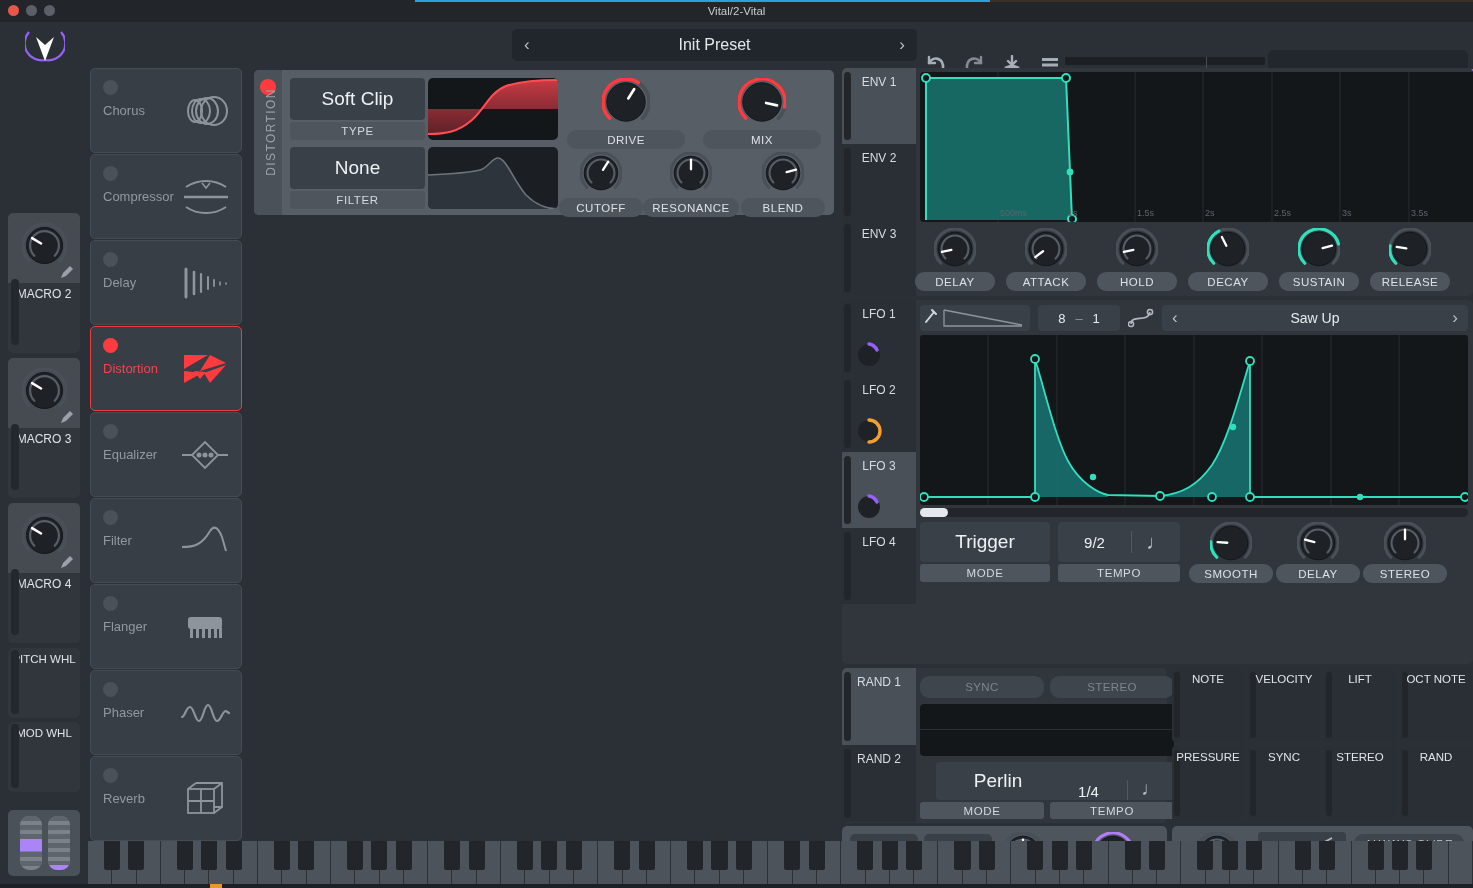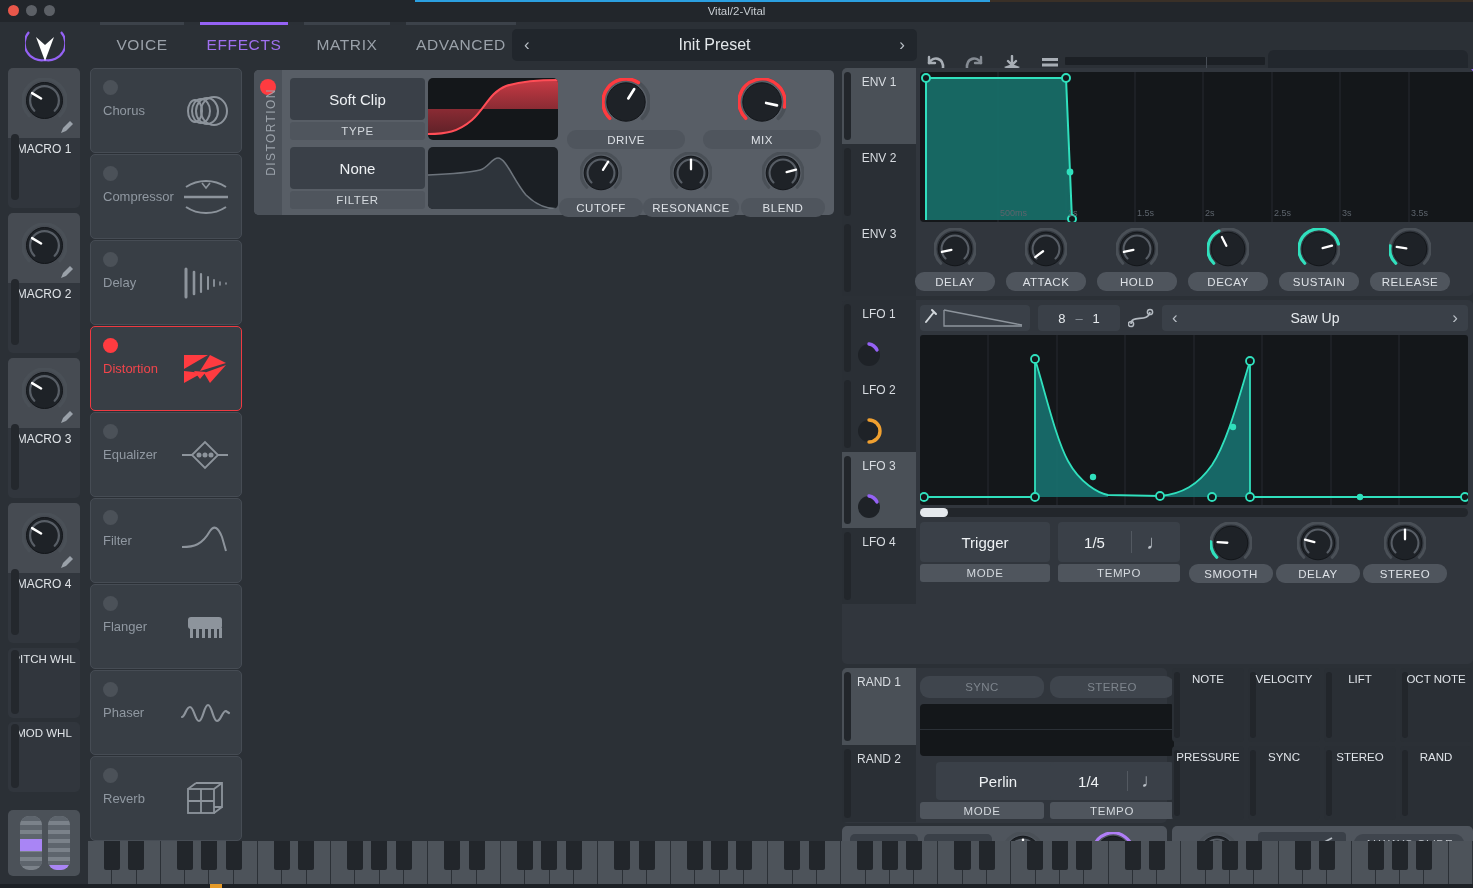--- a/index.html
+++ b/index.html
@@ -88,21 +88,21 @@
 
   
   .distmod { position:absolute; left:254px; top:70px; width:580px; height:145px;
     background:#585e66; border-radius:5px; }
   .dist-vtab { position:absolute; left:0; top:0; width:28px; height:145px; background:#4b5159; border-radius:5px 0 0 5px; }
   .dist-vlabel { position:absolute; left:-38px; top:55px; width:110px; text-align:center;
     transform:rotate(-90deg); font-size:12px; letter-spacing:1.4px; color:#9ba2aa; }
   .dist-en { position:absolute; left:6px; top:9px; width:16px; height:16px; border-radius:50%; background:#ff3b40; }
 
   .dd { position:absolute; background:#3a4048; border-radius:4px; display:flex; align-items:center; justify-content:center;
-        font-size:15px; color:#eef1f4; cursor:pointer; }
+        font-size:19px; color:#eef1f4; cursor:pointer; }
   .ddlabel { position:absolute; background:#4f555d; border-radius:3px; display:flex; align-items:center; justify-content:center;
         font-size:11.5px; letter-spacing:.6px; color:#d4d9de; }
   .graphbox { position:absolute; background:#14171a; border-radius:5px; overflow:hidden; }
 
   .knobwrap { position:absolute; }
   .knoblabel { position:absolute; background:#4f555d; border-radius:9px; display:flex; align-items:center; justify-content:center;
         font-size:11.5px; letter-spacing:.5px; color:#dde1e6; white-space:nowrap; }
 
   
   .rightcol { position:absolute; left:840px; top:68px; width:633px; height:752px; }
@@ -164,38 +164,20 @@
     </div>
     <div class="tb-title">Vital/2-Vital</div>
   </div>
 
   <div class="header">
     <svg class="logo" viewBox="0 0 40 36">
       <path d="M4 4 A17 17 0 0 0 20 32 A17 17 0 0 0 36 4" fill="none" stroke="#9562f5" stroke-width="2.2"></path>
       <path d="M11 9 L20 33 L29 9 L20 17 Z" fill="#ffffff"></path>
     </svg>
 
-    <div class="nav">
-      <div class="navitem" style="width:100px">
-        <div class="navunderline"></div>
-        <span>VOICE</span>
-      </div>
-      <div class="navitem active" style="width:104px">
-        <div class="navunderline"></div>
-        <span>EFFECTS</span>
-      </div>
-      <div class="navitem" style="width:102px">
-        <div class="navunderline"></div>
-        <span>MATRIX</span>
-      </div>
-      <div class="navitem" style="width:126px">
-        <div class="navunderline"></div>
-        <span>ADVANCED</span>
-      </div>
-    </div>
 
     <div class="presetbar">
       <span class="chev">‹</span>
       <span class="preset-name">Init Preset</span>
       <span class="chev">›</span>
     </div>
 
     <div class="hdr-icons">
       <svg class="hicon" width="22" height="20" viewBox="0 0 22 20">
         <path d="M4 8 L4 2 M4 8 L10 8" fill="none" stroke="#a8aeb5" stroke-width="2.4" stroke-linecap="round"></path>
@@ -238,37 +220,20 @@
         </div>
       <div class="playhead"></div>
     </div>
 
     <div class="oscope">
       <div class="oscope-line"></div>
     </div>
   </div>
 
   <div class="macrocol" id="macro-col">
-      <div class="macroslot" style="top: 0px; height: 140px;">
-        <div class="macro-knobbg"></div>
-        <div class="knobwrap" style="left: 14px; top: 10px;">
-          <svg class="knob-svg" width="45" height="45" viewBox="0 0 45 45">
-    <path d="M7.226493526370572 37.773506473629425 A21.599999999999998 21.599999999999998 0 1 1 37.773506473629425 37.773506473629425" fill="none" stroke="#4a5057" stroke-width="3.375" stroke-linecap="round"></path>
-
-    <circle cx="22.5" cy="22.5" r="18" fill="#1e2227" stroke="#13161a" stroke-width="1"></circle>
-    <path d="M12.317662350913713 32.682337649086286 A14.4 14.4 0 1 1 32.682337649086286 32.682337649086286" fill="none" stroke="#585e66" stroke-width="2.25" stroke-linecap="round"></path>
-    <line x1="19.091461573064382" y1="20.48419599362853" x2="10.105314811143213" y2="15.169803613194652" stroke="#ffffff" stroke-width="2.475" stroke-linecap="round"></line>
-  </svg>
-        </div>
-        <svg viewBox="0 0 17 17" class="pencil" style="right: 5px; bottom: 72px;">
-          <path d="M3 14 L5 9 L12 2 L15 5 L8 12 Z" fill="#9aa1a9"></path>
-        </svg>
-        <div class="macro-label" style="top: 74px;">MACRO 1</div>
-        <div class="macro-railing" style="top: 66px; height: 66px;"></div>
-      </div>
       <div class="macroslot" style="top: 145px; height: 140px;">
         <div class="macro-knobbg"></div>
         <div class="knobwrap" style="left: 14px; top: 10px;">
           <svg class="knob-svg" width="45" height="45" viewBox="0 0 45 45">
     <path d="M7.226493526370572 37.773506473629425 A21.599999999999998 21.599999999999998 0 1 1 37.773506473629425 37.773506473629425" fill="none" stroke="#4a5057" stroke-width="3.375" stroke-linecap="round"></path>
 
     <circle cx="22.5" cy="22.5" r="18" fill="#1e2227" stroke="#13161a" stroke-width="1"></circle>
     <path d="M12.317662350913713 32.682337649086286 A14.4 14.4 0 1 1 32.682337649086286 32.682337649086286" fill="none" stroke="#585e66" stroke-width="2.25" stroke-linecap="round"></path>
     <line x1="19.091461573064382" y1="20.48419599362853" x2="10.105314811143213" y2="15.169803613194652" stroke="#ffffff" stroke-width="2.475" stroke-linecap="round"></line>
   </svg>
@@ -743,21 +708,21 @@
       <div class="lfoscroll">
         <div class="lfoscroll-thumb"></div>
       </div>
 
       <div class="lfobottom">
         <div class="dd" style="left:0; top:0; width:130px; height:40px;">Trigger</div>
         <div class="ddlabel" style="left:0; top:42px; width:130px; height:18px;">MODE</div>
 
         <div style="position:absolute; left:138px; top:0; width:122px; height:40px; background:#3a4048; border-radius:4px;
                     display:flex; align-items:center;">
-          <span style="flex:1; text-align:center; font-size:15px; color:#eef1f4;">1/5</span>
+          <span style="flex:1; text-align:center; font-size:15px; color:#eef1f4;">9/2</span>
           <span style="width:1px; height:22px; background:#535961;"></span>
           <span style="width:48px; text-align:center; font-size:20px; color:#b9bfc6;">♩</span>
         </div>
         <div class="ddlabel" style="left:138px; top:42px; width:122px; height:18px;">TEMPO</div>
 
         <div id="lfo-knobs">
             <div class="knobwrap" style="left: 290px; top: 0px;">
               <svg class="knob-svg" width="42" height="42" viewBox="0 0 42 42">
     <path d="M6.744727291279199 35.255272708720796 A20.16 20.16 0 1 1 35.255272708720796 35.255272708720796" fill="none" stroke="#4a5057" stroke-width="3.15" stroke-linecap="round"></path>
     <path d="M6.744727291279199 35.255272708720796 A20.16 20.16 0 0 1 0.8797811548860466 19.734143126289037" fill="none" stroke="#30e0bd" stroke-width="3.15" stroke-linecap="round"></path>
@@ -807,21 +772,21 @@
       <div class="pillbtn" style="left:208px; top:8px; width:124px; height:22px;">STEREO</div>
 
       <div style="position:absolute; left:78px; top:36px; width:254px; height:52px; background:#14171a; border-radius:4px;">
         <div style="position:absolute; left:0; top:25px; width:254px; height:1px; background:#2b3036;"></div>
       </div>
 
       <div class="dd" style="left:94px; top:94px; width:124px; height:38px;">Perlin</div>
       <div class="ddlabel" style="left:78px; top:134px; width:124px; height:17px;">MODE</div>
 
       <div style="position:absolute; left:208px; top:94px; width:124px; height:38px; background:#3a4048; border-radius:4px;
-                  display:flex; align-items:center;">
+                  display:flex; align-items:flex-end;">
         <span style="flex:1; text-align:center; font-size:15px; color:#eef1f4;">1/4</span>
         <span style="width:1px; height:20px; background:#535961;"></span>
         <span style="width:46px; text-align:center; font-size:19px; color:#b9bfc6;">♩</span>
       </div>
       <div class="ddlabel" style="left:208px; top:134px; width:124px; height:17px;">TEMPO</div>
     </div>
 
     <div class="srcpanel" id="src-panel">
         <div class="srccell" style="left: 0px; top: 0px; width: 72px; height: 74px;">
           <div class="srccell-rail" style="height:66px"></div>

